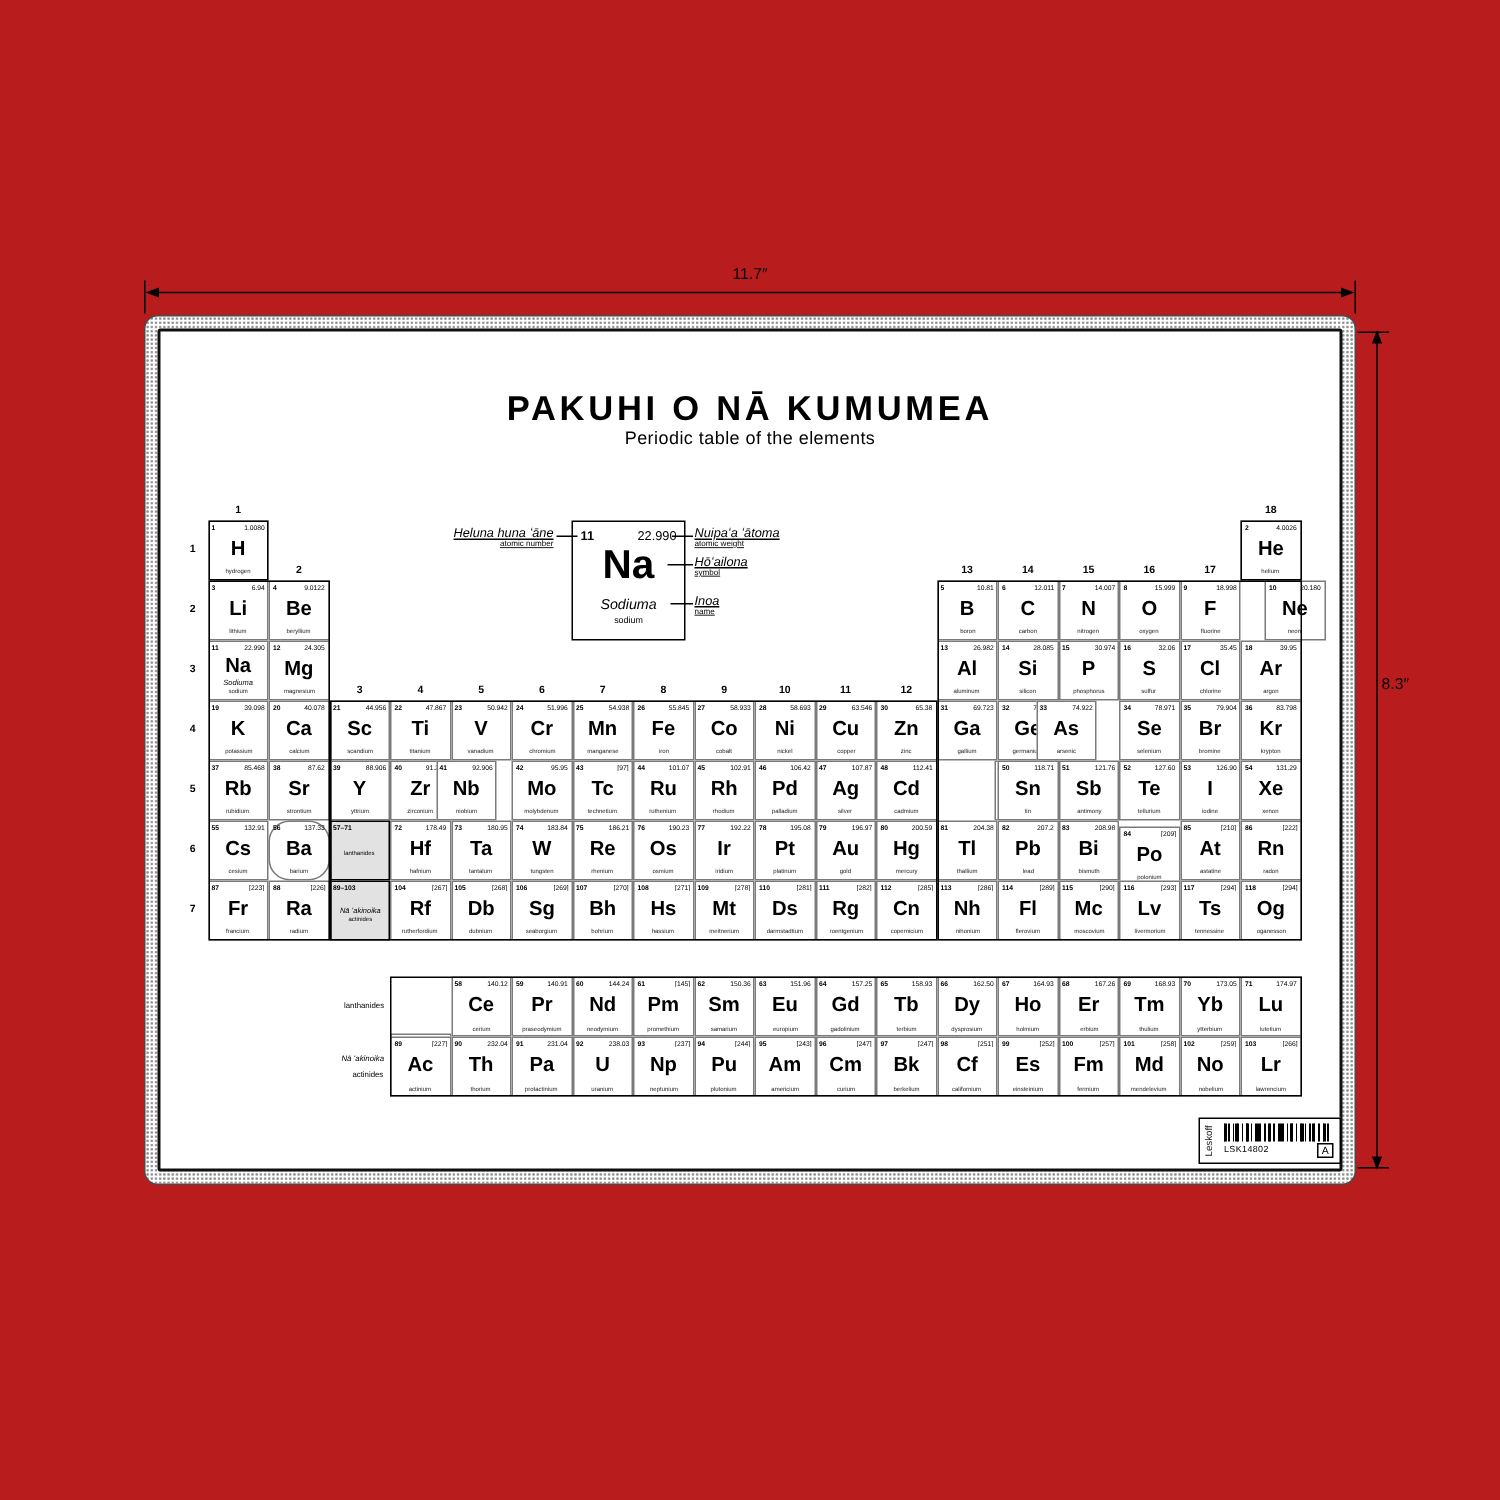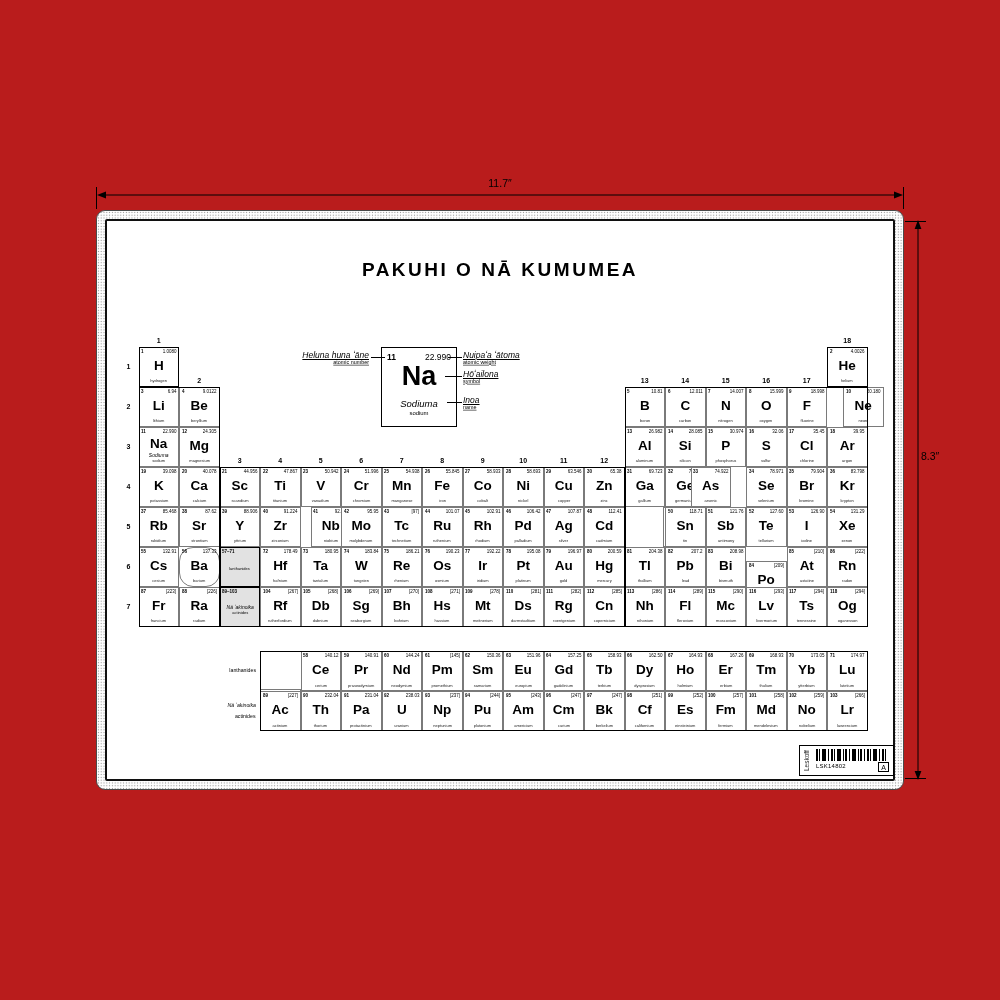--- a/index.html
+++ b/index.html
@@ -12,21 +12,21 @@
   .dim-right-label{position:absolute;left:921px;top:450px;font-size:10.5px;}
   .tick{position:absolute;background:#000;}
 
   
   .poster{position:absolute;left:96px;top:210px;width:808px;height:580px;border-radius:9px;
           border:1px solid #4a4a4a;box-sizing:border-box;background-color:#fff;
           background-image:radial-gradient(circle,#8f8f8f 0.7px,transparent 0.95px);
           background-size:2.8px 2.8px;}
   .poster-inner{position:absolute;left:8px;top:8px;right:8px;bottom:8px;background:#fff;
           border:2px solid #101010;border-radius:2px;}
-  .title{position:absolute;left:0;right:0;top:38px;text-align:center;font-size:19px;
+  .title{position:absolute;left:0;right:0;top:38px;text-align:center;font-size:23px;
           font-weight:700;letter-spacing:2.5px;}
   .subtitle{position:absolute;left:0;right:0;top:64px;text-align:center;font-size:12px;letter-spacing:.3px;}
 
   
   .ptable{position:absolute;left:31.5px;top:125.5px;width:729px;height:280px;}
   .bblock{position:absolute;left:153px;top:430px;width:607.5px;height:80px;}
   .cell{position:absolute;width:40.5px;height:40px;border:0.5px solid #7a7a7a;
         box-sizing:border-box;background:#fff;}
   .cell.ph{background:#e2e2e2;border:1.2px solid #000;}
   .num{position:absolute;left:1.5px;top:1px;font-size:9px;font-weight:700;
@@ -97,20 +97,21 @@
     <polygon points="6,1 2.6,10 9.4,10" fill="#000"></polygon>
     <polygon points="6,561 2.6,552 9.4,552" fill="#000"></polygon>
   </svg>
   <div class="tick" style="left:905px;top:221px;width:21px;height:1px;"></div>
   <div class="tick" style="left:905px;top:778px;width:21px;height:1px;"></div>
 
   <div class="poster">
     <div class="poster-inner">
 
       <div class="title">PAKUHI O NĀ KUMUMEA</div>
+      <div class="subtitle">Periodic table of the elements</div>
 
       <div class="ptable" id="ptable">
           <div class="cell" style="left: 0px; top: 0px;">
             <span class="num">1</span>
             <span class="wt">1.0080</span>
             <div class="sym">H</div>
             <div class="nm">
               <span class="nmi">
                 <span>hydrogen</span>
               </span>
@@ -500,21 +501,21 @@
           <div class="cell" style="left: 121.5px; top: 160px;">
             <span class="num">40</span>
             <span class="wt">91.224</span>
             <div class="sym">Zr</div>
             <div class="nm">
               <span class="nmi">
                 <span>zirconium</span>
               </span>
             </div>
           </div>
-          <div class="cell" style="left: 172px; top: 160px;">
+          <div class="cell" style="left: 152px; top: 160px;">
             <span class="num">41</span>
             <span class="wt">92.906</span>
             <div class="sym">Nb</div>
             <div class="nm">
               <span class="nmi">
                 <span>niobium</span>
               </span>
             </div>
           </div>
           <div class="cell" style="left: 202.5px; top: 160px;">
@@ -780,21 +781,21 @@
           <div class="cell" style="left: 567px; top: 200px;">
             <span class="num">83</span>
             <span class="wt">208.98</span>
             <div class="sym">Bi</div>
             <div class="nm">
               <span class="nmi">
                 <span>bismuth</span>
               </span>
             </div>
           </div>
-          <div class="cell" style="left: 607.5px; top: 214px; text-align: right;">
+          <div class="cell" style="left: 607.5px; top: 204px; text-align: right;">
             <span class="num">84</span>
             <span class="wt">[209]</span>
             <div class="sym">Po</div>
             <div class="nm">
               <span class="nmi">
                 <span>polonium</span>
               </span>
             </div>
           </div>
           <div class="cell" style="left: 648px; top: 200px;">

